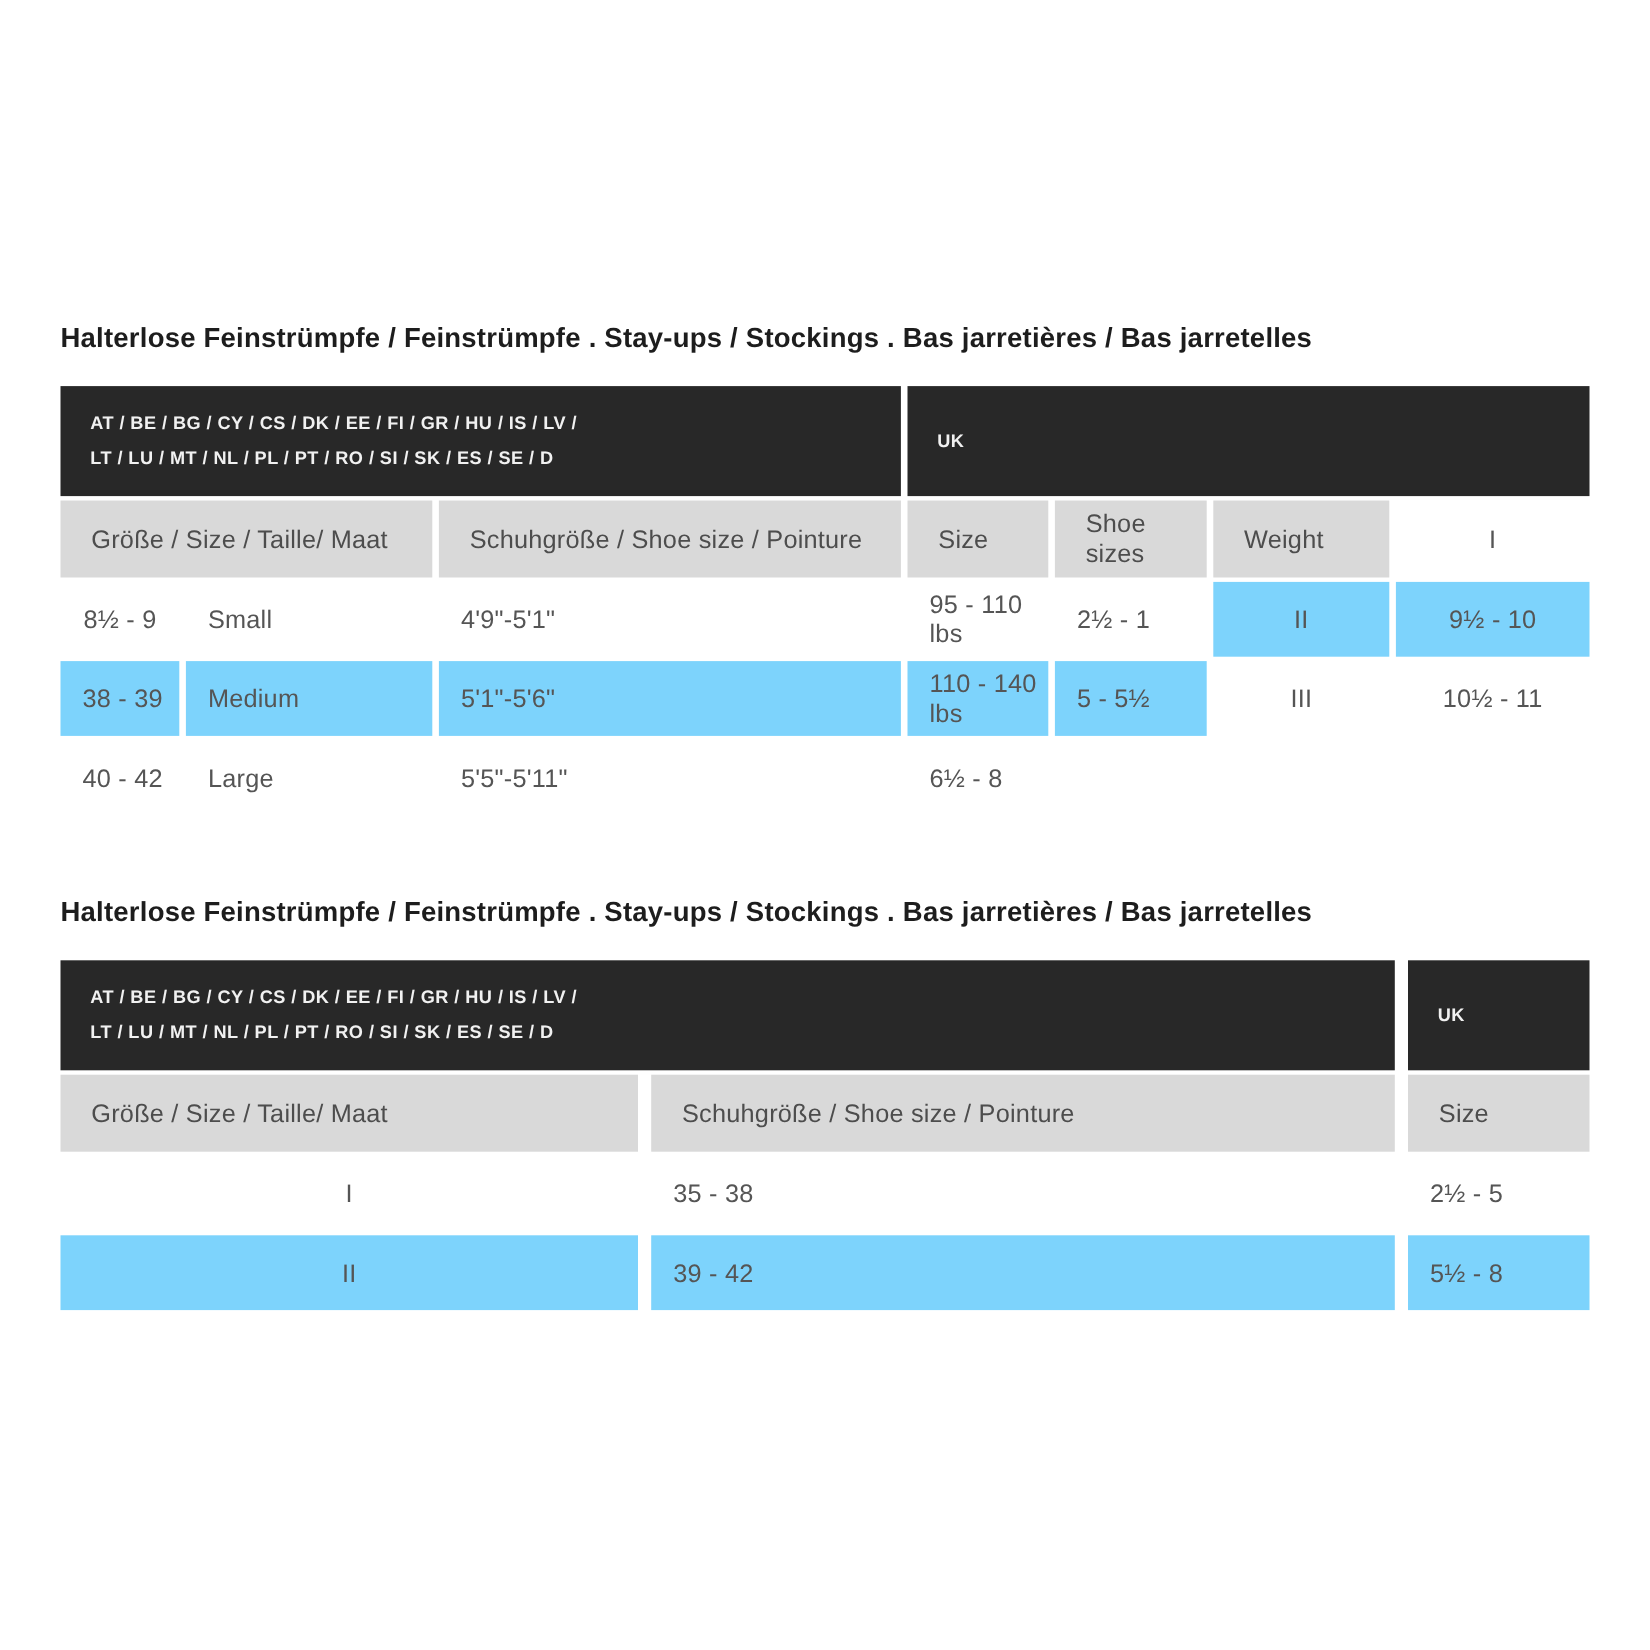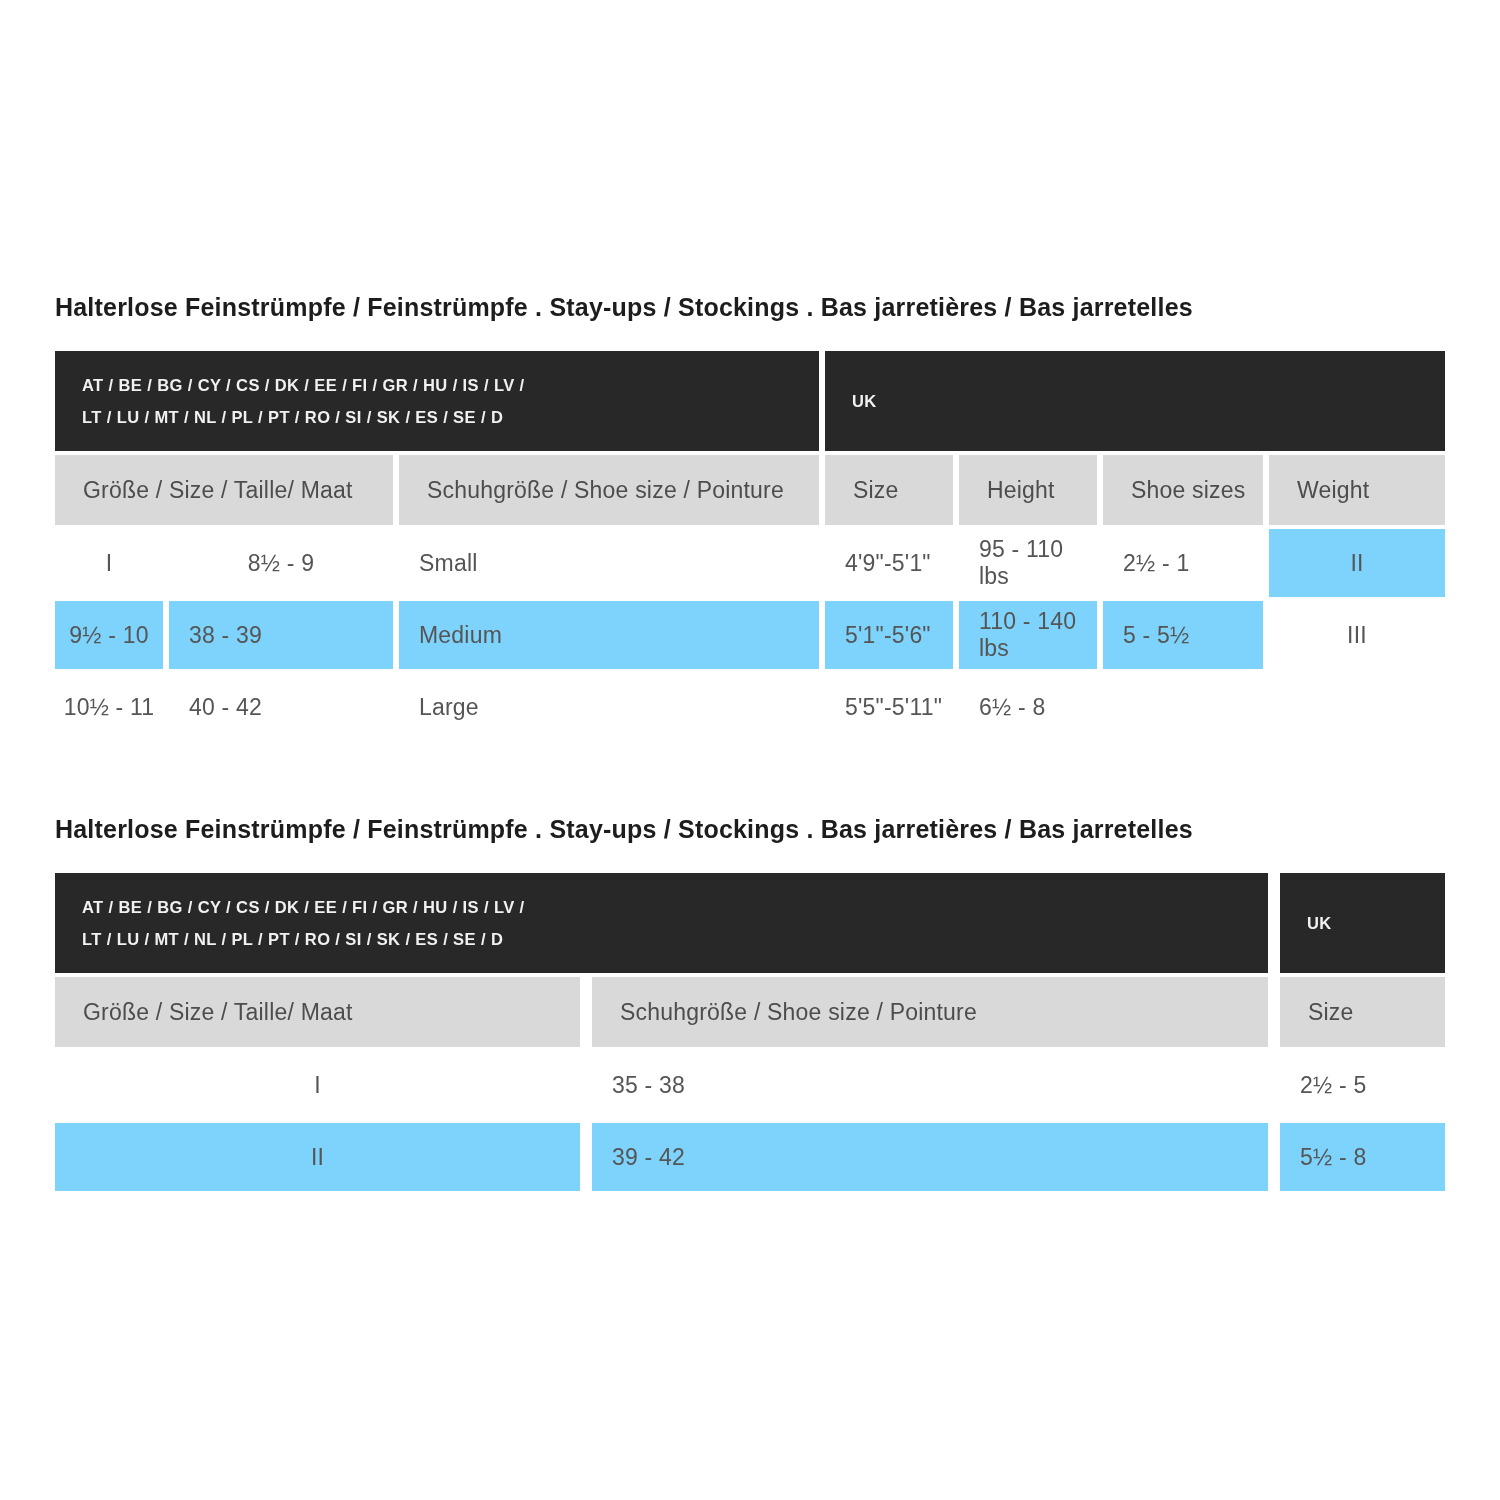--- a/index.html
+++ b/index.html
@@ -88,21 +88,20 @@
       <div>AT / BE / BG / CY / CS / DK / EE / FI / GR / HU / IS / LV /</div>
       <div>LT / LU / MT / NL / PL / PT / RO / SI / SK / ES / SE / D</div>
     </div>
     <div class="blk span4-4">
       <div>UK</div>
     </div>
 
     <div class="cell hd padh span2-1">Größe / Size / Taille/ Maat</div>
     <div class="cell hd padh">Schuhgröße / Shoe size / Pointure</div>
     <div class="cell hd padh">Size</div>
-    <div class="cell hd padh">Height</div>
     <div class="cell hd padh">Shoe sizes</div>
     <div class="cell hd padh">Weight</div>
 
     <div class="cell ctr">I</div>
     <div class="cell ctr">8½ - 9</div>
     <div class="cell padd">Small</div>
     <div class="cell padd">4'9"-5'1"</div>
     <div class="cell padd">95 - 110 lbs</div>
     <div class="cell padd">2½ - 1</div>
 

